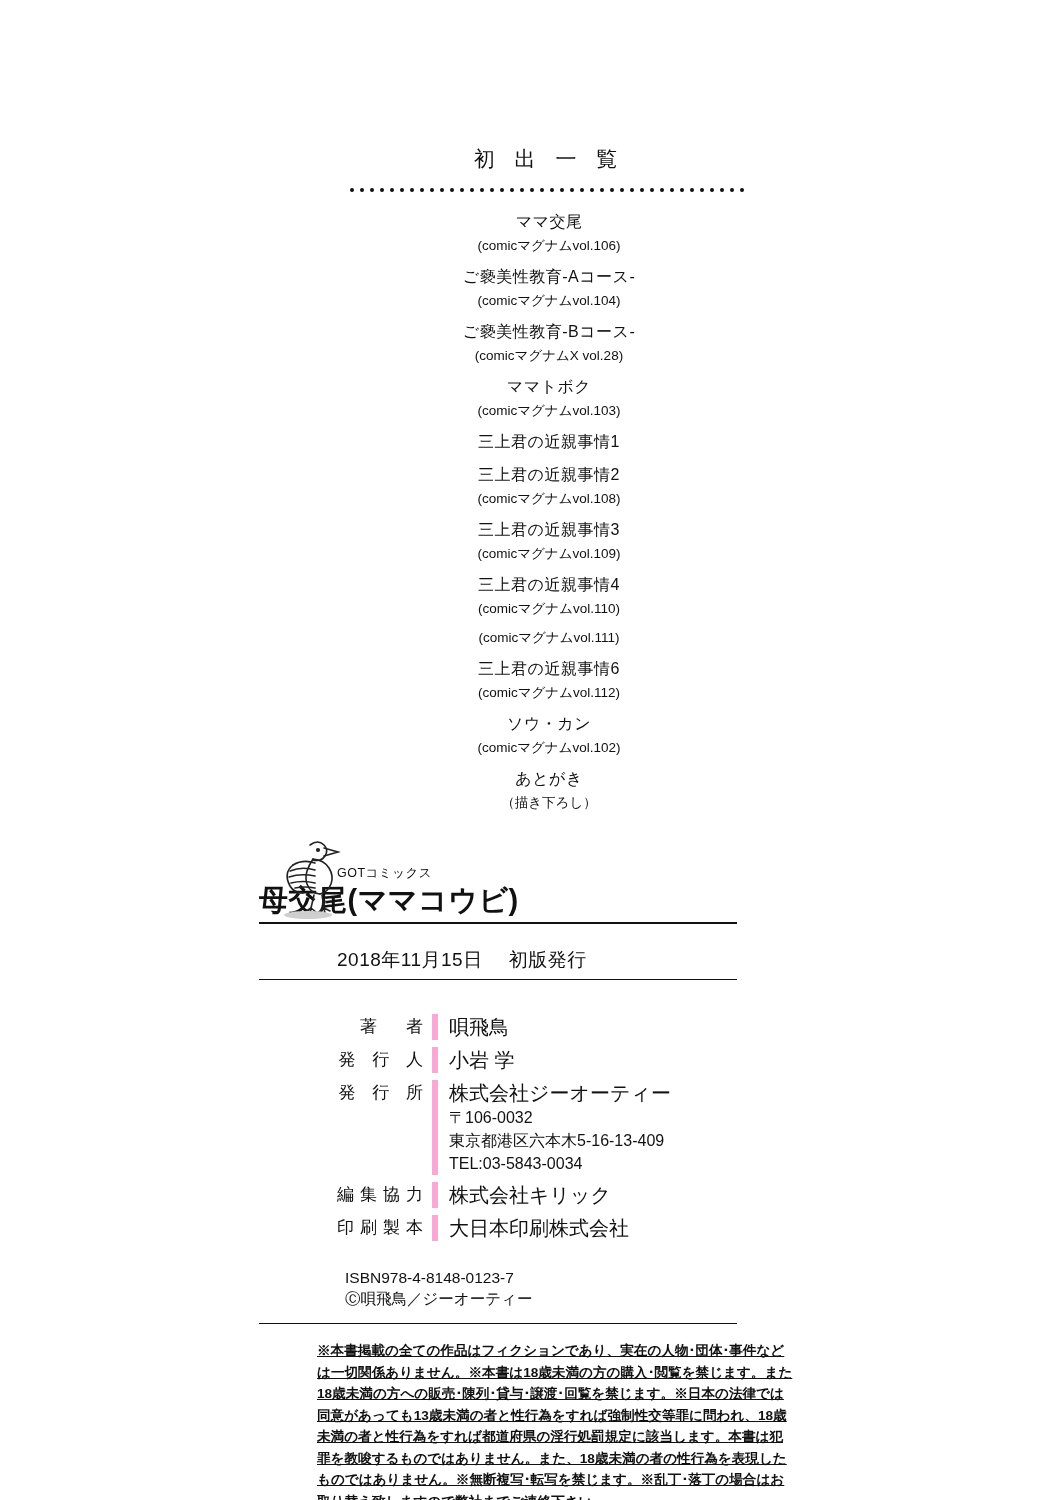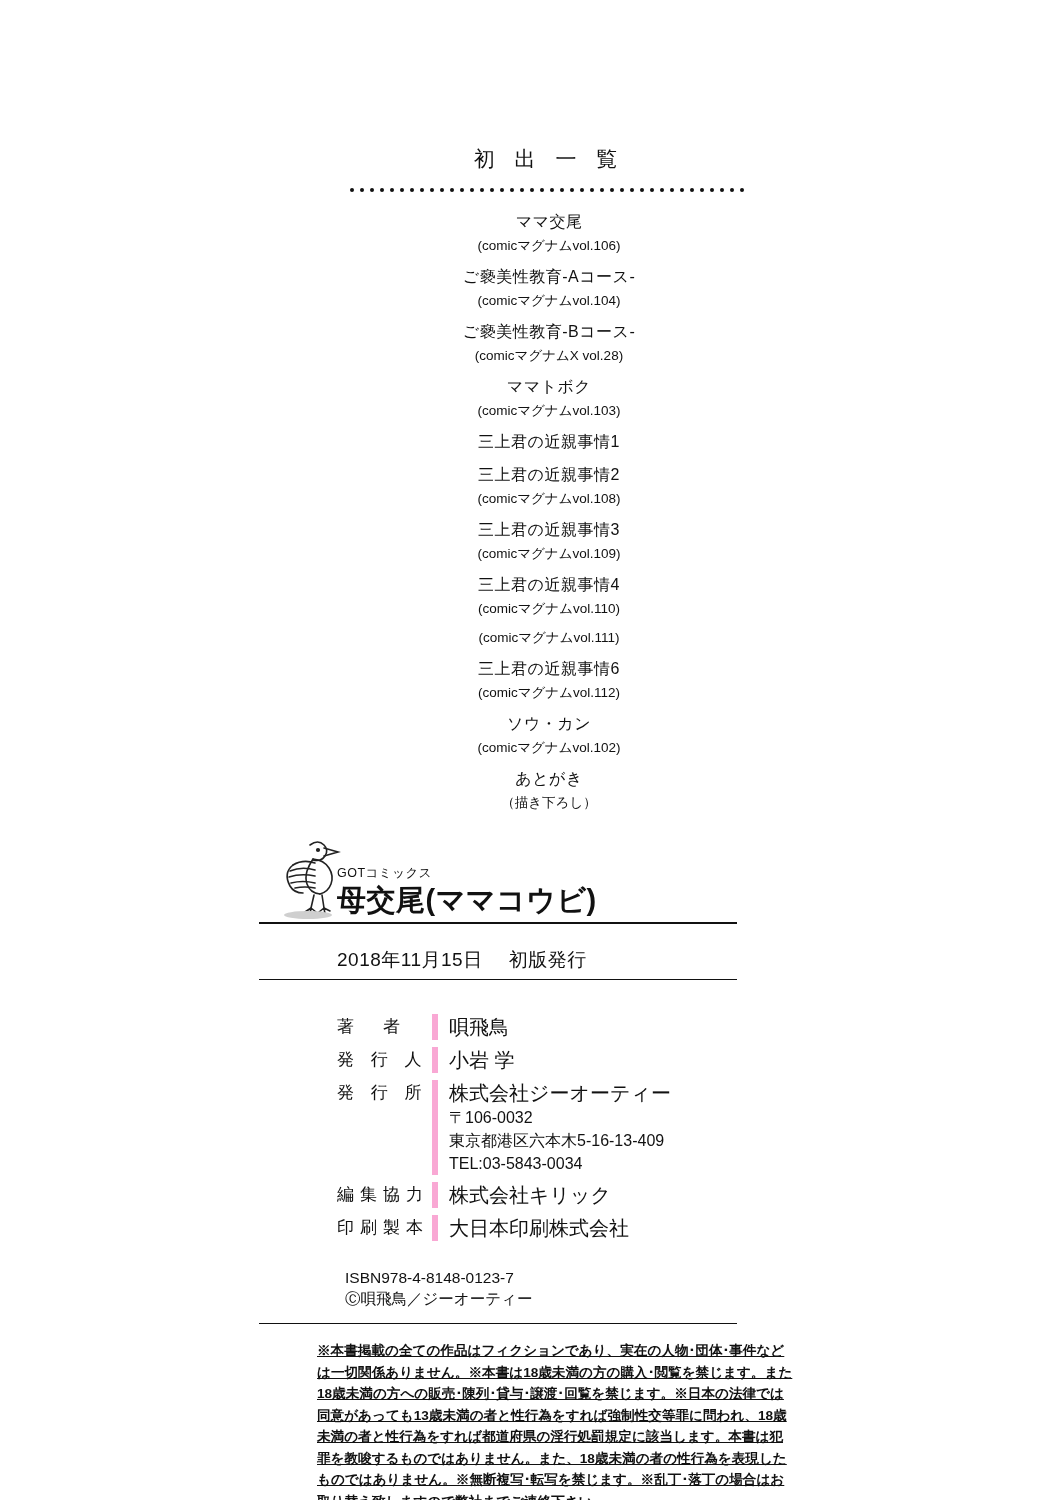--- a/index.html
+++ b/index.html
@@ -79,21 +79,20 @@
     font-size: 12.5px;
     font-weight: normal;
     letter-spacing: 0.5px;
     margin-left: 78px;
     color: #111;
   }
   .book-title {
     font-size: 29px;
     font-weight: bold;
     letter-spacing: 0.5px;
-    margin-left: 78px;
     line-height: 36px;
     color: #111;
   }
   .rule-thick {
     border-top: 2px solid #111;
     margin-top: 4px;
     width: 478px;
   }
   .pubdate {
     font-size: 19px;
@@ -116,21 +115,21 @@
     margin-left: 78px;
     border-collapse: collapse;
   }
   .credits td {
     vertical-align: top;
     padding: 0;
   }
   .credits .lbl {
     font-size: 17px;
     letter-spacing: 6px;
-    text-align: left;
+    text-align: right;
     padding-right: 3px;
     white-space: nowrap;
     line-height: 26px;
     color: #111;
   }
   .credits .val {
     font-size: 20px;
     border-left: 6px solid #f9a8d4;
     padding-left: 11px;
     line-height: 26px;

